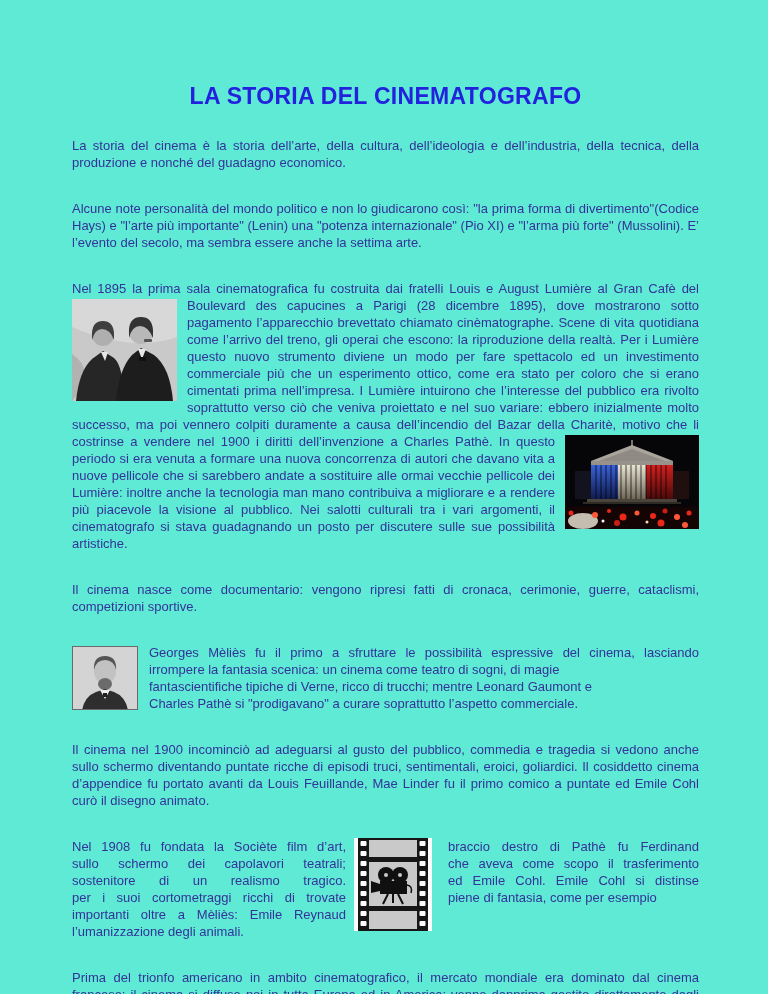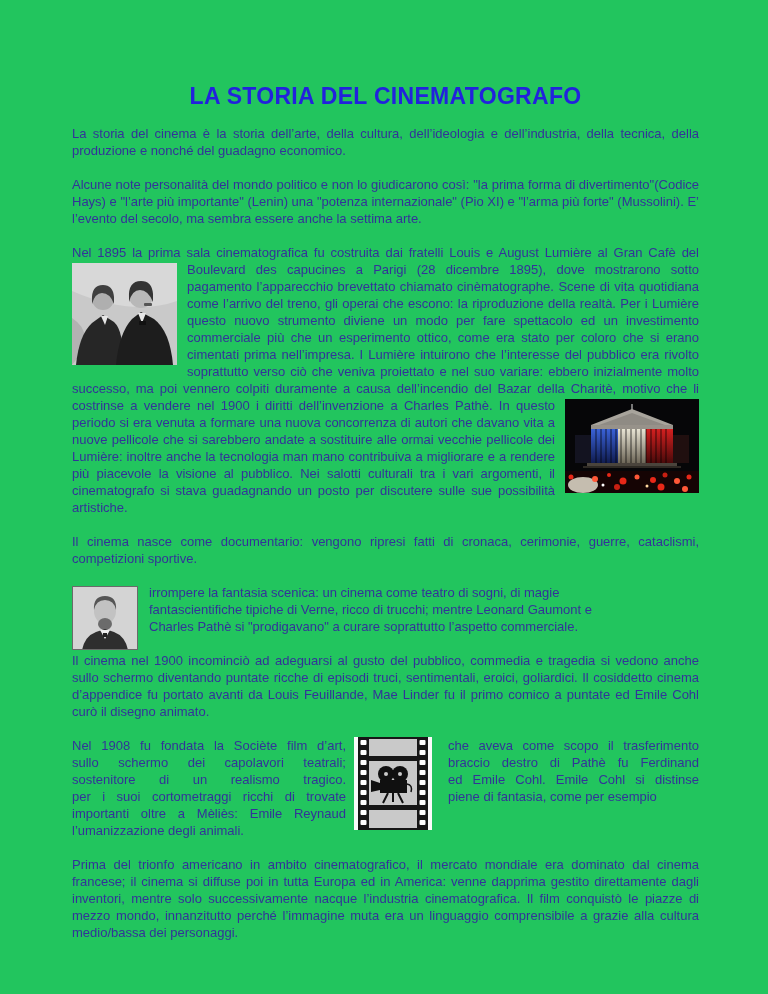--- a/index.html
+++ b/index.html
@@ -4,31 +4,31 @@
 <style>
   * { margin:0; padding:0; box-sizing:border-box; }
   html, body { background:#ffffff; }
   body {
     width:768px; height:994px;
     font-family:"Liberation Sans", sans-serif;
     overflow:hidden;
   }
   .page {
     width:768px; height:994px;
-    background:#22c55e;
+    background:#5eead4;
     padding:84px 69px 0 72px;
   }
   .title {
     font-size:23px; line-height:24px; font-weight:bold;
     letter-spacing:0.3px;
     color:var(--title-color, #2222dd);
     text-align:center;
   }
   .para {
-    margin-top:17px;
+    margin-top:29px;
     font-size:13px; line-height:17px;
     color:var(--body-color, #333399);
     text-align:justify;
     clear:both;
   }
   .float-img { float:left; }
   .float-img svg { display:block; }
   .img-lumiere  { margin:2px 10px 1px 0; }
   .img-building { float:right; margin:2px 0 2px 10px; }
   .img-melies   { margin:2px 11px 1px 0; }
@@ -130,20 +130,21 @@
         <rect width="66" height="64" fill="#d4d4d4"></rect>
         <ellipse cx="33" cy="25" rx="11" ry="13" fill="#c2c2c2"></ellipse>
         <path d="M22,24 Q21,10 33,10 Q45,10 44,24 Q42,14 33,14 Q24,14 22,24 Z" fill="#555555"></path>
         <ellipse cx="33" cy="38" rx="7" ry="6" fill="#6b6b6b"></ellipse>
         <path d="M10,64 Q13,50 24,46 L33,43 L42,46 Q53,50 56,64 Z" fill="#2e2e2e"></path>
         <polygon points="28,44 38,44 33,53" fill="#eeeeee"></polygon>
         <rect x="31" y="47" width="4" height="4" fill="#222222"></rect>
         <rect x="0.5" y="0.5" width="65" height="63" fill="none" stroke="#6a6a6a"></rect>
       </svg>
     </span>
+    <div class="mline jl">Georges Mèliès fu il primo a sfruttare le possibilità espressive del cinema, lasciando</div>
     <div class="mline">irrompere la fantasia scenica: un cinema come teatro di sogni, di magie</div>
     <div class="mline">fantascientifiche tipiche di Verne, ricco di trucchi; mentre Leonard Gaumont e</div>
     <div class="mline">Charles Pathè si "prodigavano" a curare soprattutto l’aspetto commerciale.</div>
   </div>
 
   <p class="para">Il cinema nel 1900 incominciò ad adeguarsi al gusto del pubblico, commedia e tragedia si vedono anche sullo schermo diventando puntate ricche di episodi truci, sentimentali, eroici, goliardici. Il cosiddetto cinema d’appendice fu portato avanti da Louis Feuillande, Mae Linder fu il primo comico a puntate ed Emile Cohl curò il disegno animato.</p>
 
   <div class="para societe">
     <div class="col-left">
       <div class="sline jl">Nel 1908 fu fondata la Sociète film d’art,</div>
@@ -187,22 +188,22 @@
         <circle cx="46" cy="37" r="8" fill="#101010"></circle>
         <circle cx="32" cy="37" r="2" fill="#c9c9c9"></circle>
         <circle cx="46" cy="37" r="2" fill="#c9c9c9"></circle>
         <rect x="26" y="43" width="27" height="13" fill="#101010"></rect>
         <polygon points="26,46 17,43 17,55 26,53" fill="#101010"></polygon>
         <path d="M34,56 L29,66 M44,56 L49,66 M39,56 L39,65" stroke="#101010" stroke-width="2" fill="none"></path>
         <path d="M53,47 q6,1 4,8" stroke="#101010" stroke-width="1.5" fill="none"></path>
       </svg>
     </div>
     <div class="col-right">
+      <div class="sline jl">braccio destro di Pathè fu Ferdinand</div>
       <div class="sline jl">che aveva come scopo il trasferimento</div>
-      <div class="sline jl">braccio destro di Pathè fu Ferdinand</div>
       <div class="sline jl">ed Emile Cohl. Emile Cohl si distinse</div>
       <div class="sline">piene di fantasia, come per esempio</div>
     </div>
   </div>
 
   <p class="para">Prima del trionfo americano in ambito cinematografico, il mercato mondiale era dominato dal cinema francese; il cinema si diffuse poi in tutta Europa ed in America: venne dapprima gestito direttamente dagli inventori, mentre solo successivamente nacque l’industria cinematografica. Il film conquistò le piazze di mezzo mondo, innanzitutto perché l’immagine muta era un linguaggio comprensibile a grazie alla cultura medio/bassa dei personaggi.</p>
 
 </div>
 
 </body></html>

